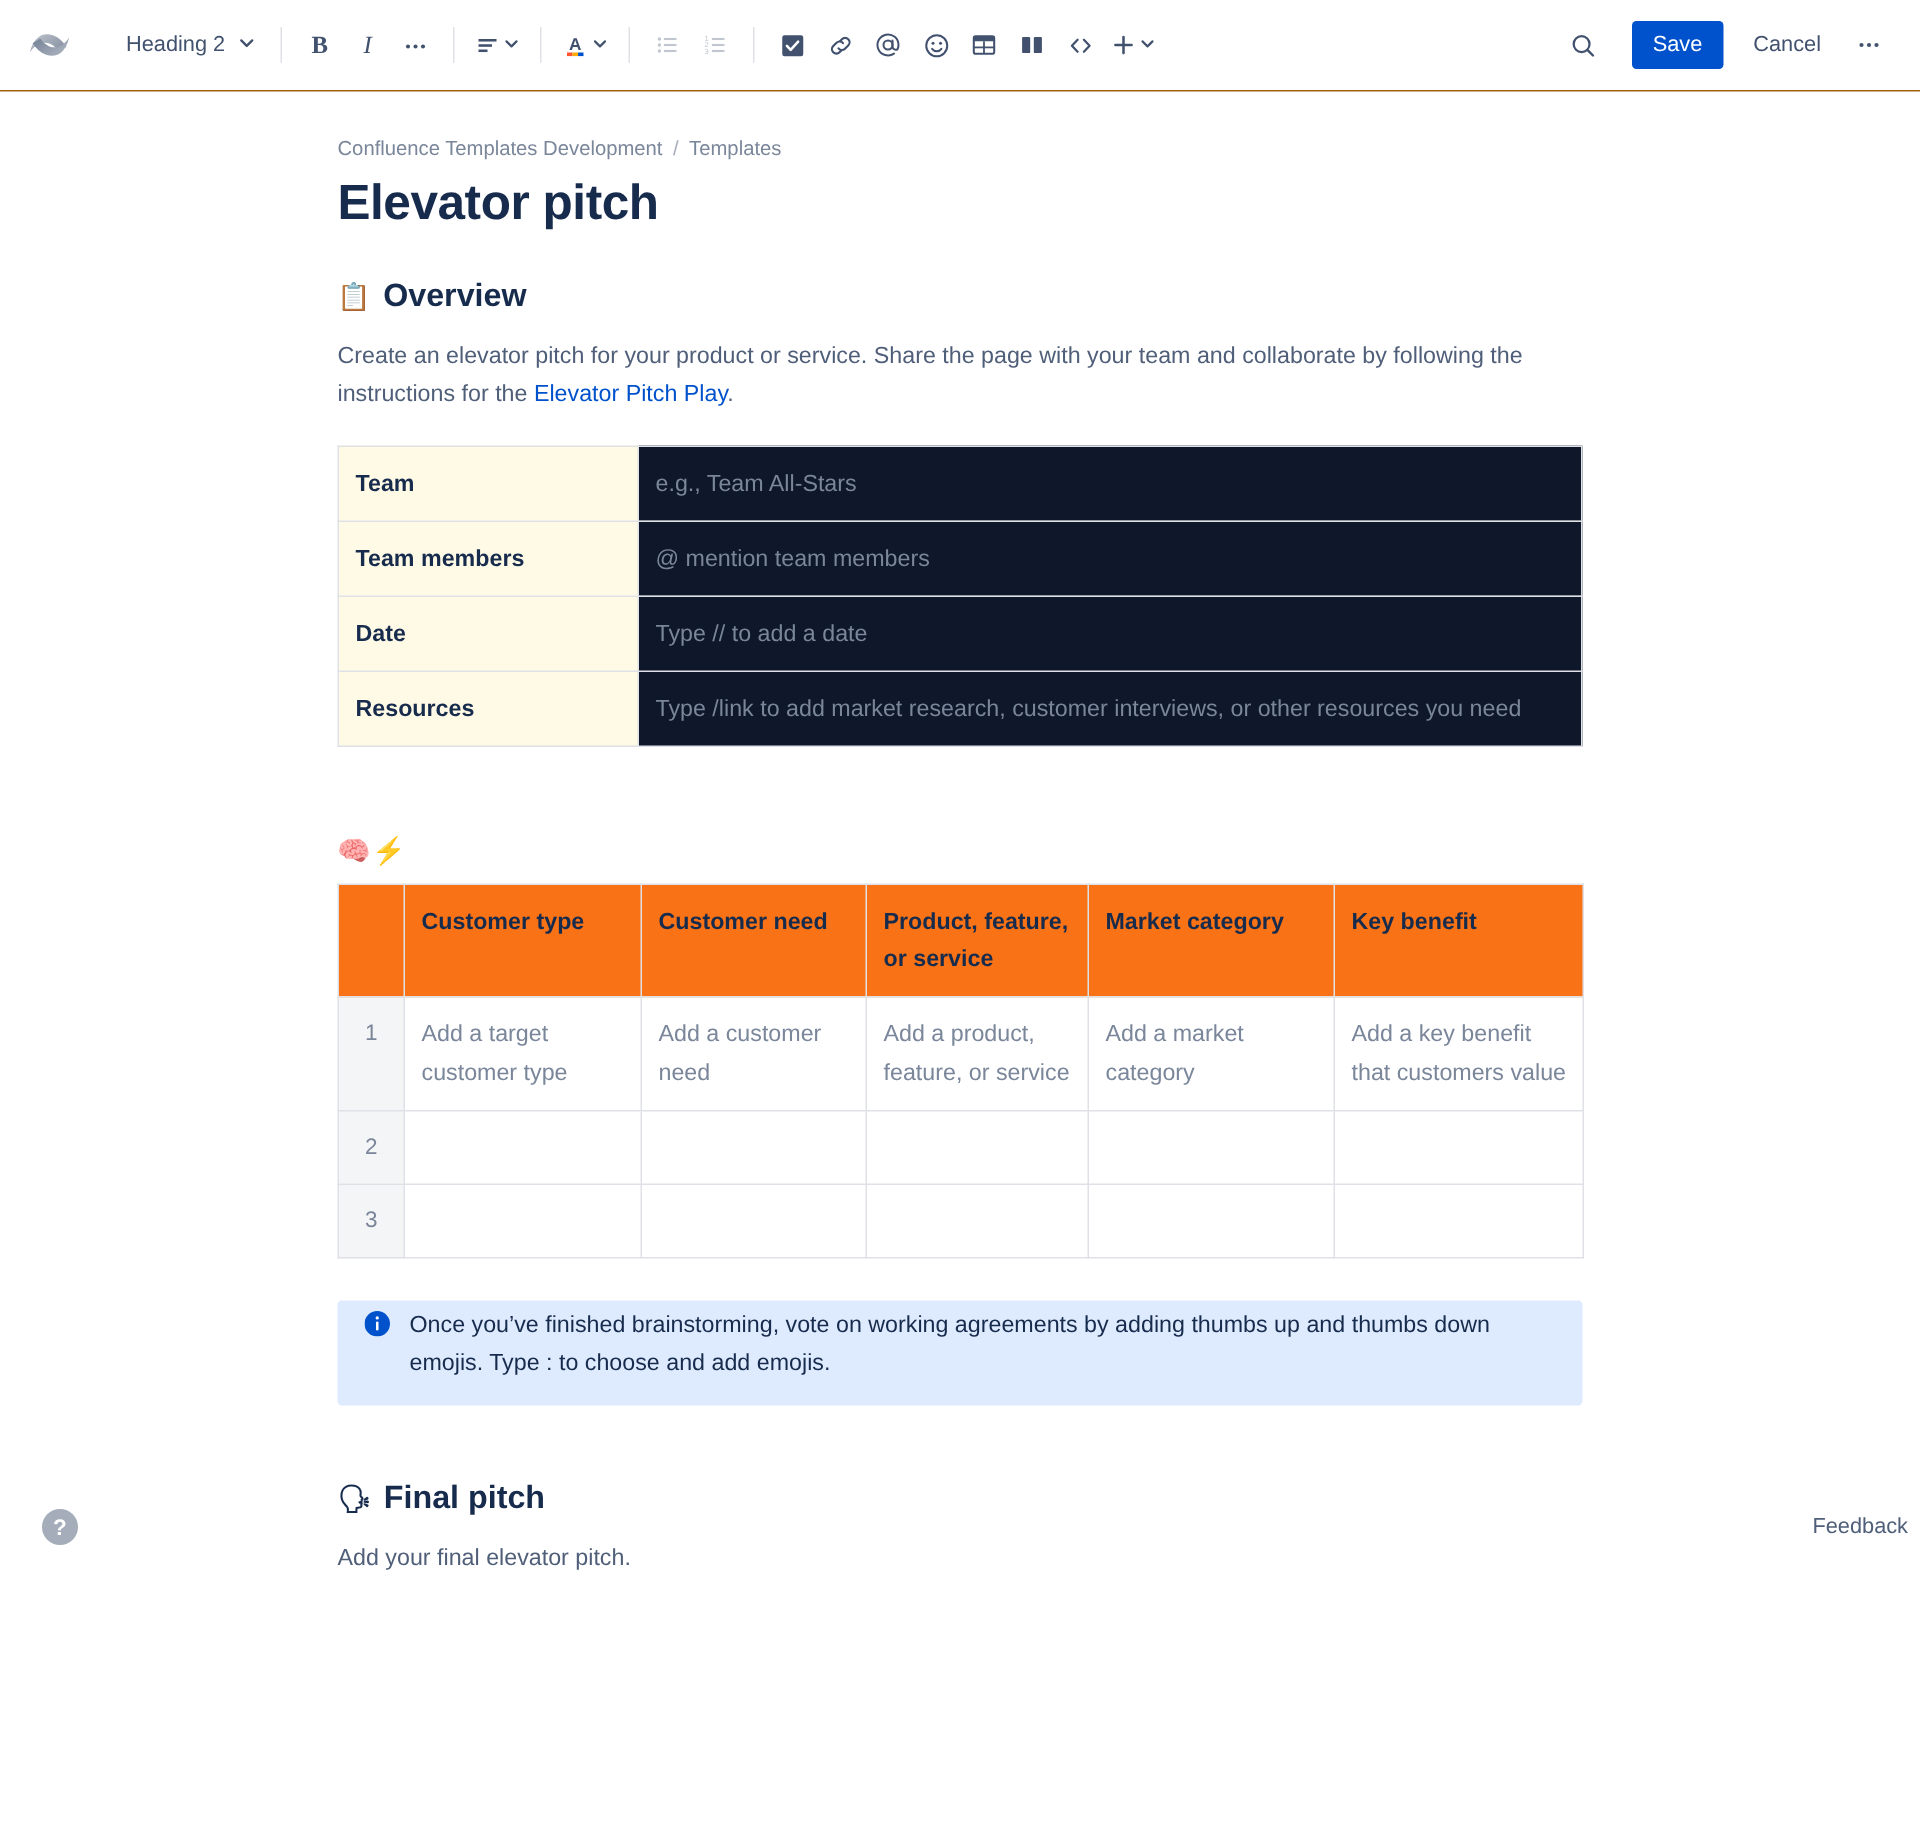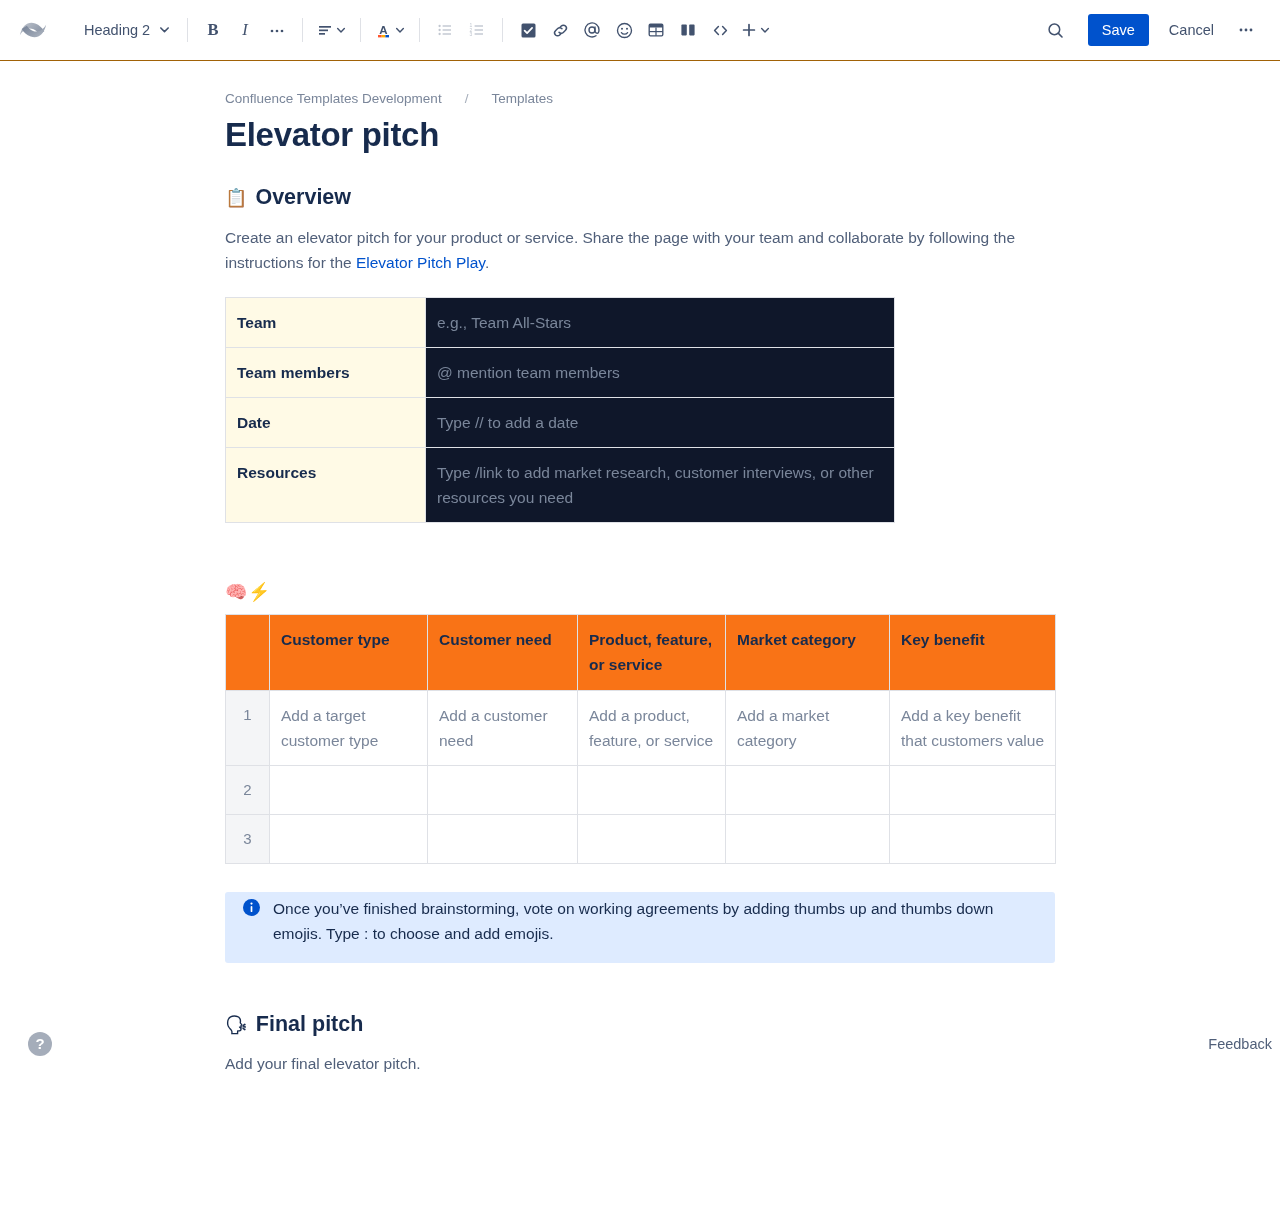--- a/index.html
+++ b/index.html
@@ -77,21 +77,21 @@
   }
   .content {
     width: 830px;
     margin: 0 auto;
     padding: 0;
   }
 
   .breadcrumb {
     font-size: 13.5px;
     color: #7A869A;
-    display: flex; align-items: center; gap: 23px;
+    display: flex; align-items: center; gap: 7px;
     margin-bottom: 9px;
   }
   .breadcrumb a { color: #7A869A; text-decoration: none; cursor: pointer; }
   .bc-sep { color: #A5ADBA; }
 
   .page-title {
     font-size: 33px;
     font-weight: bold;
     color: #172B4D;
     margin: 0 0 29px 0;
@@ -113,21 +113,21 @@
     font-size: 15.5px;
     line-height: 1.62;
     color: #505F79;
     margin: 0 0 22px 0;
   }
   p.body-text a { color: #0052CC; text-decoration: none; cursor: pointer; }
 
   
   table.ctable {
     border-collapse: collapse;
-    width: 670px;
+    width: 830px;
     table-layout: fixed;
     margin: 0;
   }
   table.ctable td, table.ctable th {
     border: 1px solid #DFE1E6;
     vertical-align: top;
     padding: 12px 10px 12px 11px;
     font-size: 15.5px;
     line-height: 1.62;
     text-align: left;

